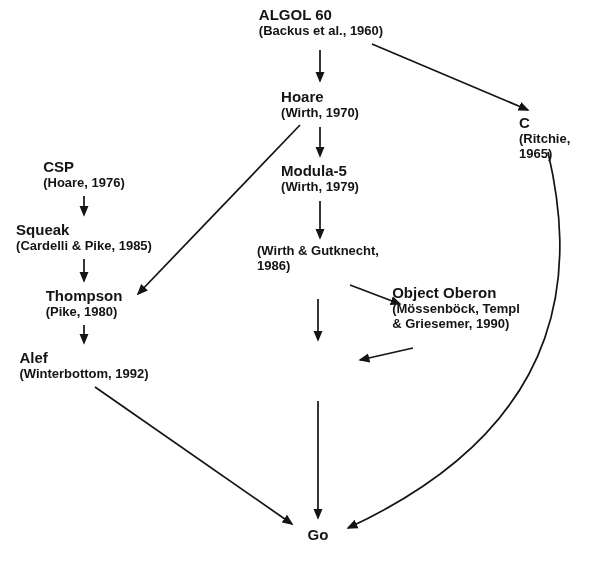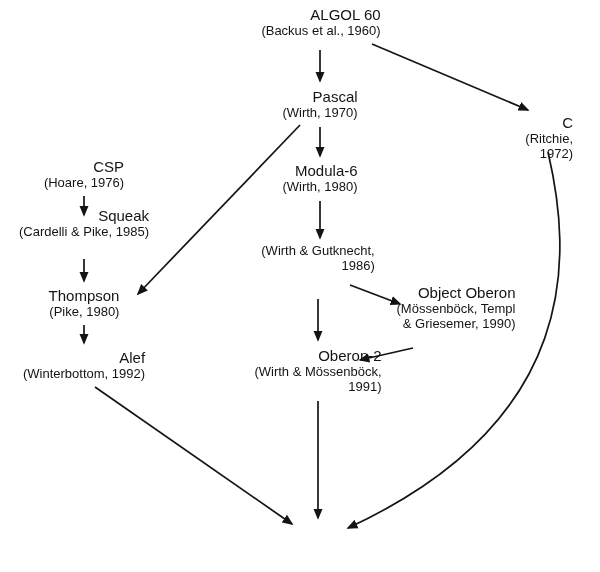--- a/index.html
+++ b/index.html
@@ -26,22 +26,23 @@
     stroke-width: 1.7;
     fill: none;
   }
   .edges marker path {
     fill: #141414;
     stroke: none;
   }
   .node {
     position: absolute;
     transform: translateX(-50%);
-    text-align: right;
+    text-align: left;
     white-space: nowrap;
+    font-weight: bold;
   }
   .node .name {
     font-size: 15px;
     line-height: 18px;
   }
   .node .cite {
     font-size: 13px;
     line-height: 14.5px;
     white-space: pre-line;
   }
@@ -73,40 +74,40 @@
     <path class="edge" d="M 95 387 L 292 524" marker-end="url(#arrow)"></path>
     <path class="edge" d="M 548 152 C 572 255 582 420 348 528" marker-end="url(#arrow)"></path>
   </svg>
 
   <div class="node" style="left:321px; top:6px">
     <div class="name">ALGOL 60</div>
     <div class="cite">(Backus et al., 1960)</div>
   </div>
 
   <div class="node" style="left:320px; top:88px">
-    <div class="name">Pascal</div>
+    <div class="name">Hoare</div>
     <div class="cite">(Wirth, 1970)</div>
   </div>
 
   <div class="node" style="left:546px; top:114px">
     <div class="name">C</div>
-    <div class="cite">(Ritchie, 1972)</div>
+    <div class="cite">(Ritchie, 1965)</div>
   </div>
 
   <div class="node" style="left:84px; top:158px">
     <div class="name">CSP</div>
     <div class="cite">(Hoare, 1976)</div>
   </div>
 
   <div class="node" style="left:320px; top:162px">
-    <div class="name">Modula-6</div>
-    <div class="cite">(Wirth, 1980)</div>
+    <div class="name">Modula-5</div>
+    <div class="cite">(Wirth, 1979)</div>
   </div>
 
-  <div class="node" style="left:84px; top:207px">
+  <div class="node" style="left:84px; top:221px">
     <div class="name">Squeak</div>
     <div class="cite">(Cardelli &amp; Pike, 1985)</div>
   </div>
 
   <div class="node" style="left:318px; top:244px">
     <div class="cite">(Wirth &amp; Gutknecht,
 1986)</div>
   </div>
 
   <div class="node" style="left:84px; top:287px">
@@ -118,22 +119,18 @@
     <div class="name">Object Oberon</div>
     <div class="cite">(Mössenböck, Templ
 &amp; Griesemer, 1990)</div>
   </div>
 
   <div class="node" style="left:84px; top:349px">
     <div class="name">Alef</div>
     <div class="cite">(Winterbottom, 1992)</div>
   </div>
 
-  <div class="node" style="left:318px; top:347px">
-    <div class="name">Oberon-2</div>
-    <div class="cite">(Wirth &amp; Mössenböck,
-1991)</div>
-  </div>
 
   <div class="node" style="left:318px; top:526px">
+    <div class="name">Go</div>
   </div>
 
 </div>
 
 </body></html>

